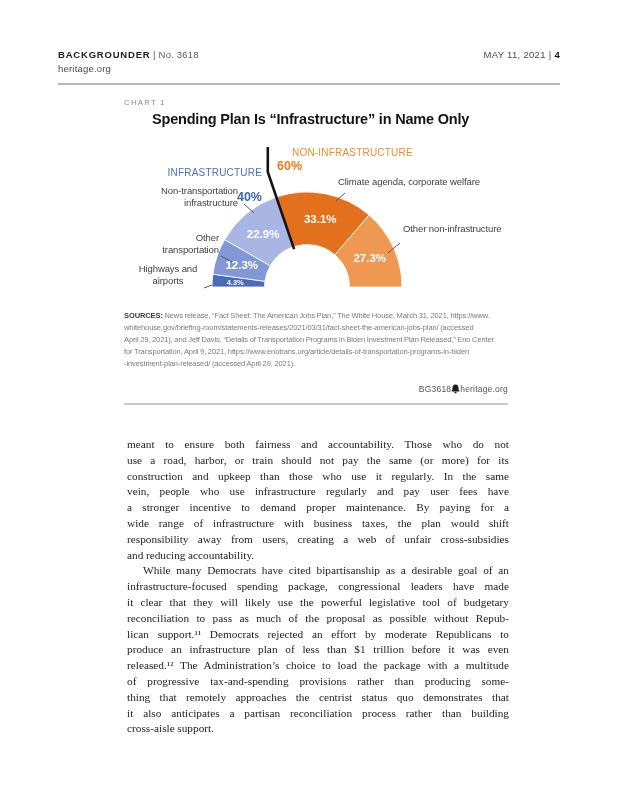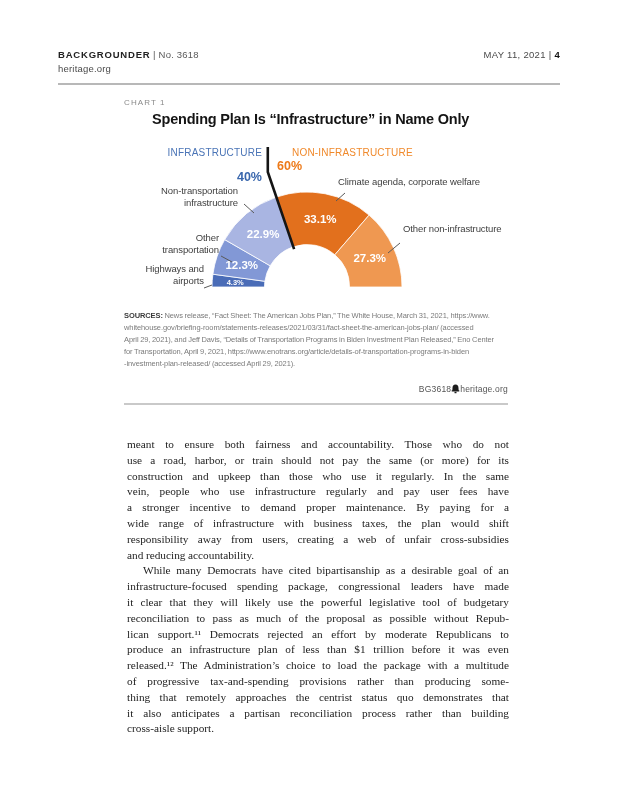--- a/index.html
+++ b/index.html
@@ -16,32 +16,32 @@
   .rule1{position:absolute;left:58px;top:83px;width:502px;height:2px;background:#b8b8b8;}
 
   
   .kicker{position:absolute;left:124px;top:98px;font-size:8px;letter-spacing:1.1px;color:#8a8a8a;font-weight:500;}
   .chart-title{position:absolute;left:124px;top:111px;font-size:14.5px;font-weight:bold;color:#141414;letter-spacing:-.2px;margin-left:28px;}
 
   .legend-left{position:absolute;right:356px;top:147px;text-align:right;}
   .legend-right{position:absolute;left:277px;top:147px;text-align:left;}
   .lg-label{font-size:10px;letter-spacing:.2px;font-weight:500;line-height:12px;}
   .lg-val{font-size:12.5px;font-weight:bold;line-height:14px;}
-  .legend-left .lg-label{color:#4a74b6;}
+  .legend-left .lg-label{color:#4a74b6;margin-top:20px;}
   .legend-left .lg-val{color:#3a67ad;margin-top:11px;}
   .legend-right .lg-label{color:#f0892b;padding-left:15px;}
   .legend-right .lg-val{color:#ed7a19;}
 
   .chart-svg{position:absolute;left:120px;top:145px;}
 
   .callout{position:absolute;font-size:9.5px;line-height:12px;color:#3e3e3e;letter-spacing:-.1px;}
   .co-right{text-align:right;}
   .co-nontransp{right:380px;top:185px;width:110px;}
   .co-othertransp{right:399px;top:232px;width:80px;}
-  .co-highways{right:414px;top:263px;width:72px;}
+  .co-highways{right:414px;top:263px;width:72px;text-align:center;}
   .co-climate{left:338px;top:176px;width:190px;}
   .co-othernon{left:403px;top:223px;width:100px;}
 
   .sources{position:absolute;left:124px;top:310px;width:386px;font-size:7.5px;line-height:11.9px;
            color:#7b7b7b;letter-spacing:-.1px;word-spacing:-.3px;}
   .sources b{color:#3a3a3a;}
 
   .bg-footer{position:absolute;right:110px;top:384px;font-size:8.5px;color:#555;
              display:flex;align-items:center;letter-spacing:.2px;}
   .rule2{position:absolute;left:124px;top:403px;width:384px;height:2px;background:#c9c9c9;}

